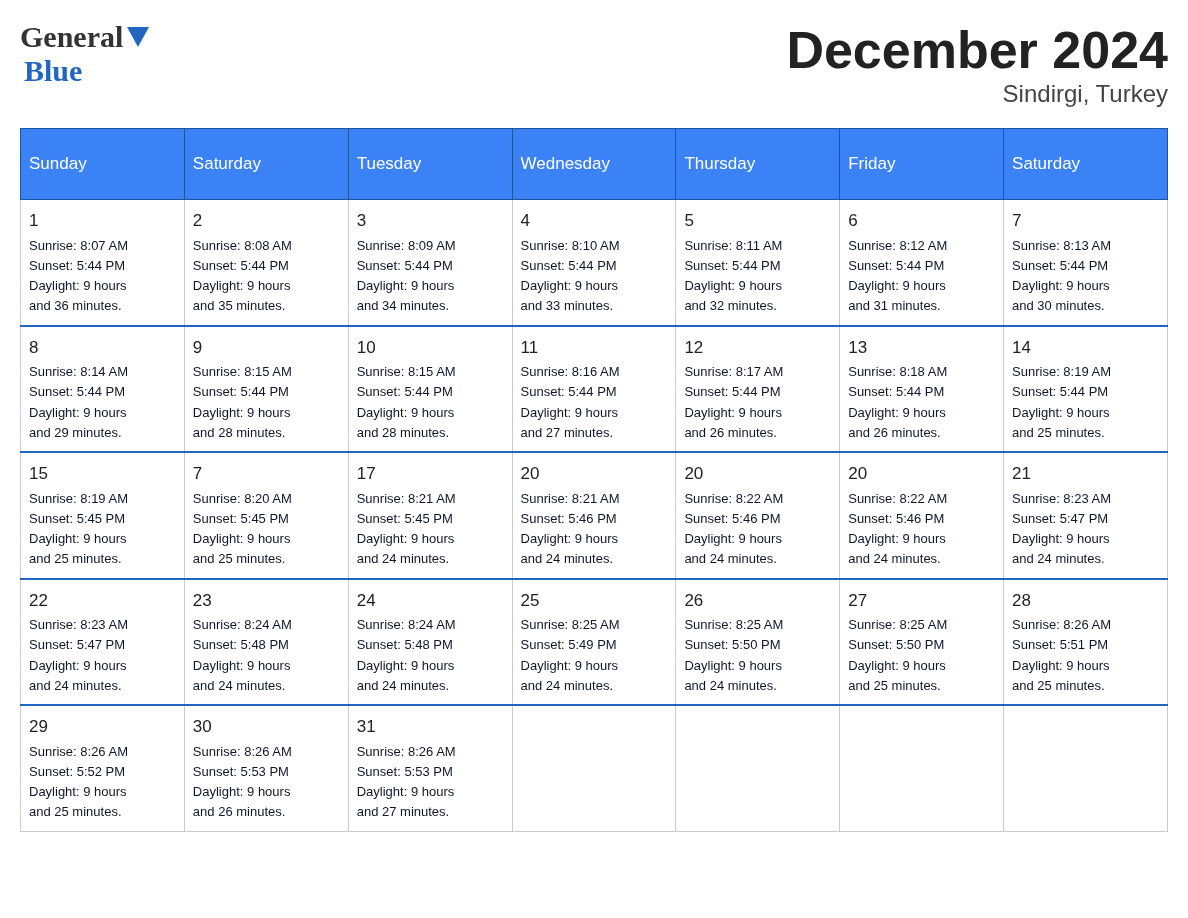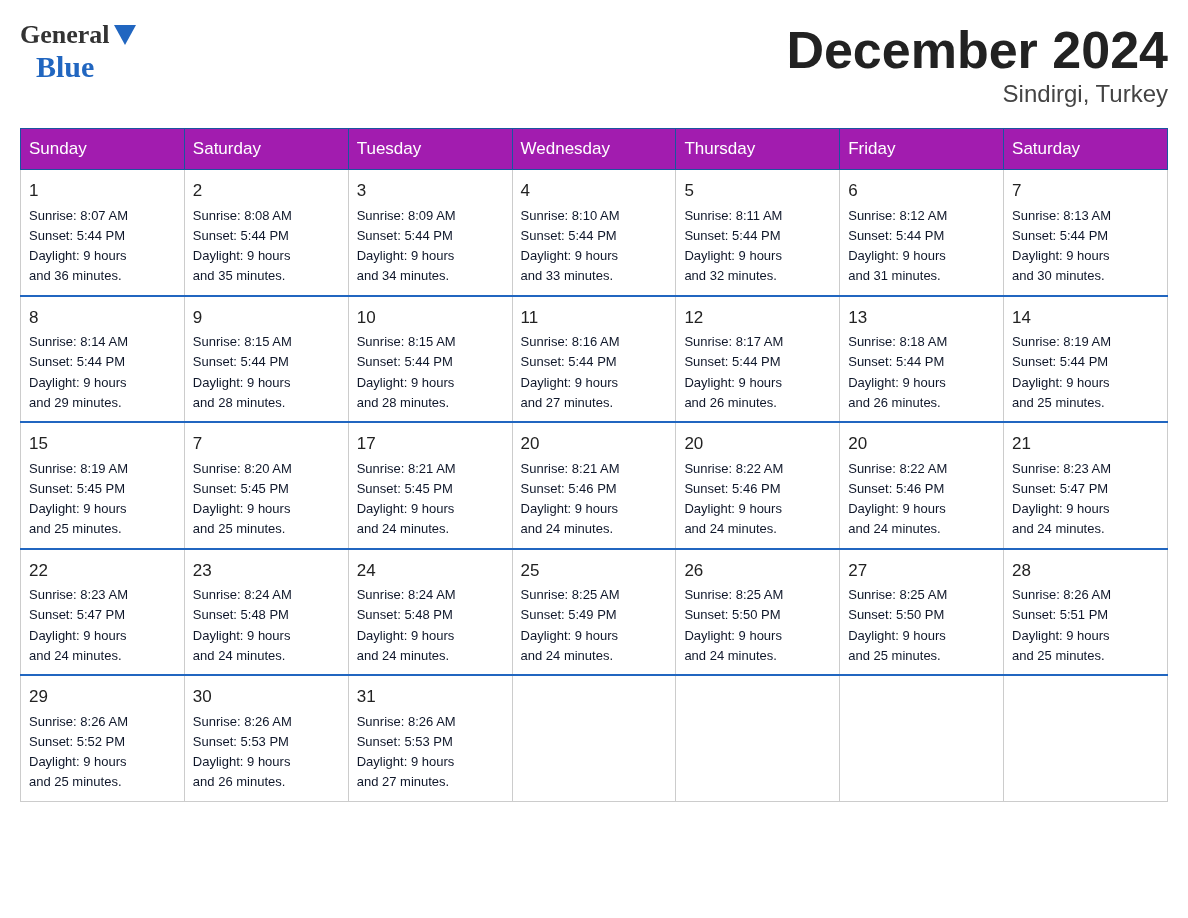--- a/index.html
+++ b/index.html
@@ -33,23 +33,23 @@
     .location-title {
       font-size: 24px;
       color: #444;
     }
     .calendar-table {
       width: 100%;
       border-collapse: collapse;
       border: 1px solid #ccc;
     }
     .calendar-table th {
-      background: #a21caf;
+      background: #3b82f6;
       color: #fff;
-      padding: 10px 8px;
+      padding: 25px 8px;
       font-size: 17px;
       font-weight: normal;
       text-align: left;
       border: 1px solid #1a55a0;
     }
     .calendar-table td {
       vertical-align: top;
       padding: 8px 8px;
       border: 1px solid #ccc;
       width: 14.28%;
@@ -82,29 +82,29 @@
       display: flex;
       align-items: center;
     }
   </style>
 </head>
 <body>
 
 <div class="header-area">
   <div class="logo">
     <div class="logo-wrapper">
-      <span style="font-family: Georgia, serif; font-size: 26px; font-weight: bold; color: #333;">General</span>
+      <span style="font-family: Georgia, serif; font-size: 30px; font-weight: bold; color: #333;">General</span>
       <span style="display:inline-block; margin-left: 4px; margin-top: 4px;">
         <svg width="22" height="20" viewBox="0 0 22 20">
           <polygon points="0,0 22,0 11,20" fill="#2166c0"></polygon>
         </svg>
       </span>
     </div>
     <div>
-      <span style="font-family: Georgia, serif; font-size: 30px; font-weight: bold; color: #2166c0; margin-left: 16px;">Blue</span>
+      <span style="font-family: Georgia, serif; font-size: 30px; font-weight: bold; color: #2166c0; margin-left: 4px;">Blue</span>
     </div>
   </div>
   <div class="title-area">
     <div class="month-title">December 2024</div>
     <div class="location-title">Sindirgi, Turkey</div>
   </div>
 </div>
 
 <table class="calendar-table">
   <thead>

